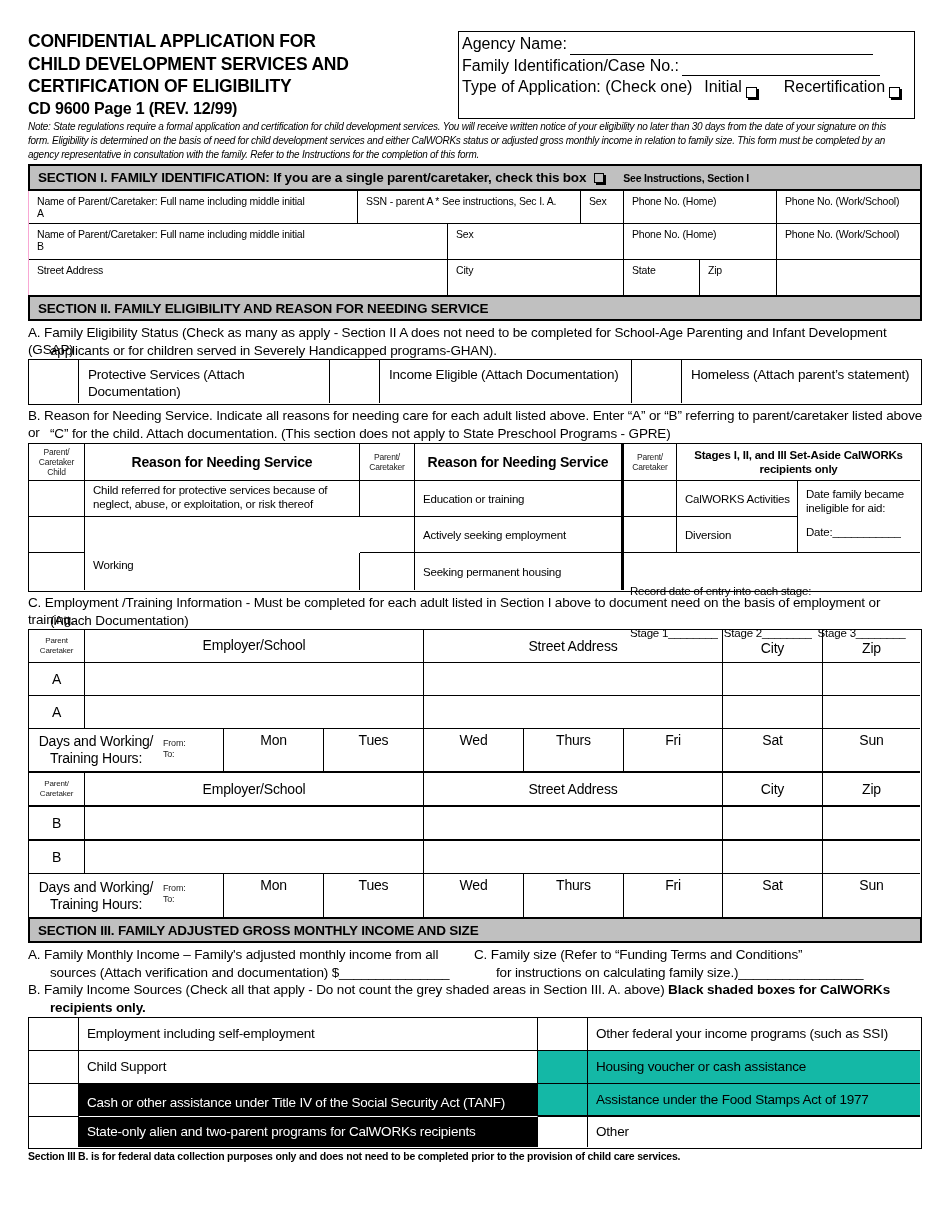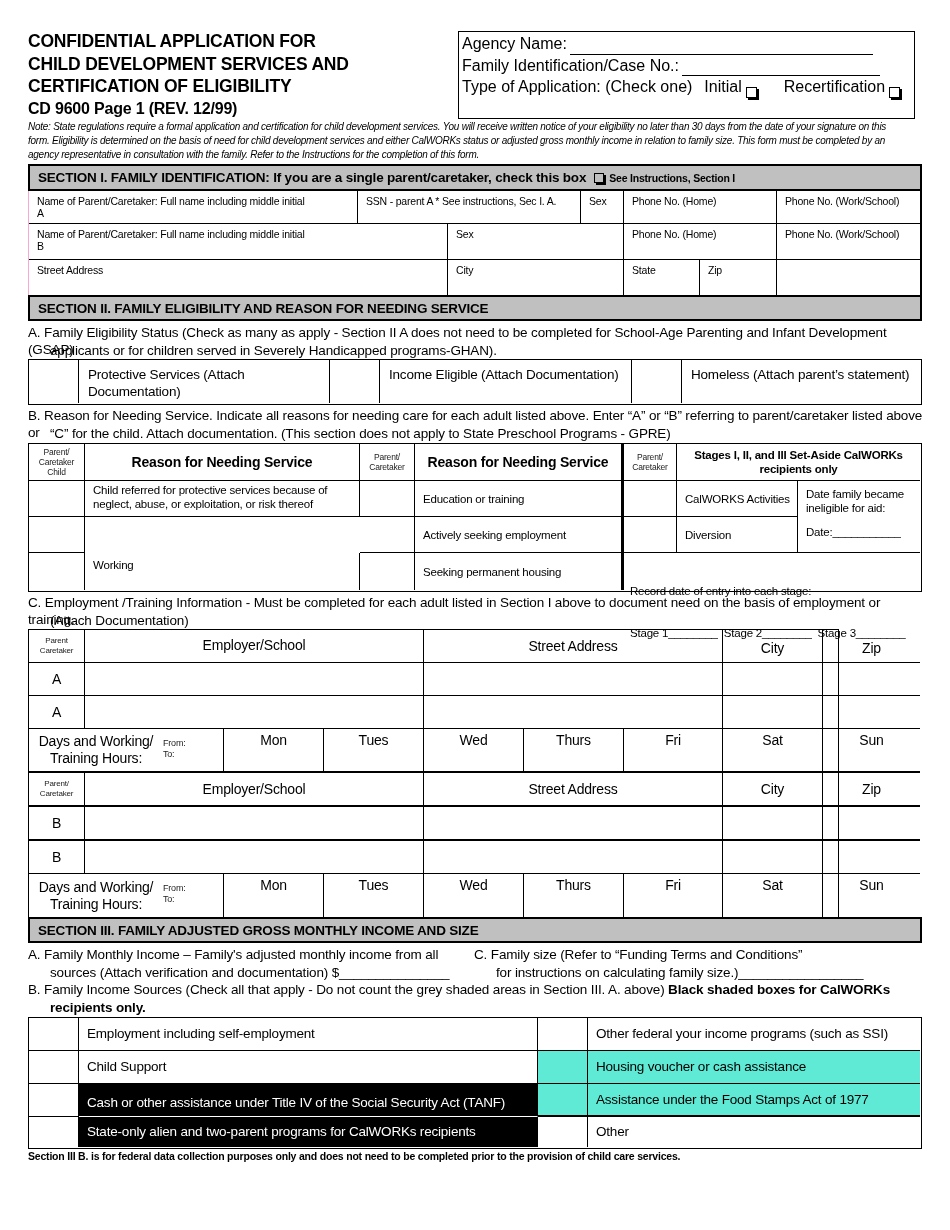--- a/index.html
+++ b/index.html
@@ -15,21 +15,21 @@
   .note { left: 28px; top: 120px; width: 896px; font-size: 10.2px; line-height: 14px; font-style: italic; font-family: "Liberation Sans", sans-serif; letter-spacing: -0.25px; transform: scaleX(0.98); transform-origin: left; }
   .sec-head { background: #c0c0c0; border: 2px solid #000; font-weight: bold; font-size: 13.5px; padding-left: 8px; display: flex; align-items: center; letter-spacing: -0.2px; }
   .box { border: 1px solid #000; }
   .cell { position: absolute; border-right: 1px solid #000; border-bottom: 1px solid #000; font-size: 10.5px; padding: 4px 0 0 8px; line-height: 12px; letter-spacing: -0.2px; }
   .t11 { font-size: 11.5px; }
   .txt { position: absolute; font-size: 13.5px; line-height: 17px; letter-spacing: -0.15px; }
   .center { display: flex; align-items: center; justify-content: center; text-align: center; padding: 0; }
   .vcenter { display: flex; align-items: center; }
   .tiny { font-size: 8.5px; line-height: 10px; color: #222; }
   .black { background: #000; color: #fff; }
-  .grey { background: #5eead4; }
+  .grey { background: #14b8a6; }
 </style>
 </head>
 <body>
 
 <div class="abs title">
   <div>CONFIDENTIAL APPLICATION FOR</div>
   <div>CHILD DEVELOPMENT SERVICES AND</div>
   <div>CERTIFICATION OF ELIGIBILITY</div>
   <div class="sub">CD 9600 Page 1 (REV. 12/99)</div>
 </div>
@@ -50,21 +50,21 @@
       <span style="margin-left:27px">Recertification</span>
       <span class="chk"></span>
     </div>
 </div>
 
 <div class="abs note">Note: State regulations require a formal application and certification for child development services.  You will receive written notice of your eligibility no later than 30 days from the date of your signature on this form.  Eligibility is determined on the basis of need for child development services and either CalWORKs status or adjusted gross monthly income in relation to family size.  This form must be completed by an agency representative in consultation with the family.  Refer to the Instructions for the completion of this form.</div>
 
 <div class="abs sec-head" style="left:28px;top:164px;width:894px;height:27px;">
   <span>SECTION I. FAMILY IDENTIFICATION: If you are a single parent/caretaker, check this box</span>
   <span class="chk" style="margin-left:8px;width:10px;height:10px;"></span>
-  <span style="font-size:10.5px;margin-left:5px">See Instructions, Section I</span>
+  <span style="font-size:10.5px;margin-left:19px">See Instructions, Section I</span>
 </div>
 
 <div class="abs" style="left:28px;top:191px;width:894px;height:106px;border-left:1px solid #f9a8d4;border-right:2px solid #000;border-bottom:2px solid #000;">
 
   <div class="cell" style="left:0;top:0;width:329px;height:33px;"><span>Name of Parent/Caretaker: Full name including middle initial</span><br><span>A</span></div>
   <div class="cell" style="left:329px;top:0;width:223px;height:33px;"><span>SSN - parent A * See instructions, Sec I. A.</span></div>
   <div class="cell" style="left:552px;top:0;width:43px;height:33px;padding-left:8px"><span>Sex</span></div>
   <div class="cell" style="left:595px;top:0;width:153px;height:33px;"><span>Phone No. (Home)</span></div>
   <div class="cell" style="left:748px;top:0;width:144px;height:33px;border-right:none"><span>Phone No. (Work/School)</span></div>
 
@@ -130,21 +130,21 @@
   </div>
   <div class="cell" style="left:593px;top:109px;width:298px;height:37px;border-bottom:none;border-right:none;border-left:2px solid #000;font-size:11.5px;line-height:14px;padding:3px 0 0 6px;white-space:pre">
     <div>Record date of entry into each stage:</div>
     <div>Stage 1________  Stage 2________  Stage 3________</div>
   </div>
 </div>
 
 <div class="txt" style="left:28px;top:594px;width:900px">C.  Employment /Training Information - Must be completed for each adult listed in Section I above to document need on the basis of employment or training.</div>
 <div class="txt" style="left:50px;top:612px;">(Attach Documentation)</div>
 
-<div class="abs" style="left:28px;top:629px;width:811px;height:290px;border:1.5px solid #000;">
+<div class="abs" style="left:28px;top:629px;width:894px;height:290px;border:1.5px solid #000;">
 
   <div class="cell center tiny" style="left:0;top:0;width:56px;height:33px;font-size:8px">Parent Caretaker</div>
   <div class="cell center" style="left:56px;top:0;width:339px;height:33px;font-size:14px;padding-bottom:2px">Employer/School</div>
   <div class="cell center" style="left:395px;top:0;width:299px;height:33px;font-size:14px">Street Address</div>
   <div class="cell center" style="left:694px;top:0;width:100px;height:33px;font-size:14px;padding-top:4px">City</div>
   <div class="cell center" style="left:794px;top:0;width:97px;height:33px;font-size:14px;padding-top:4px;border-right:none">Zip</div>
 
   <div class="cell center" style="left:0;top:33px;width:56px;height:33px;font-size:14px">A</div>
   <div class="cell" style="left:56px;top:33px;width:339px;height:33px"></div>
   <div class="cell" style="left:395px;top:33px;width:299px;height:33px"></div>

